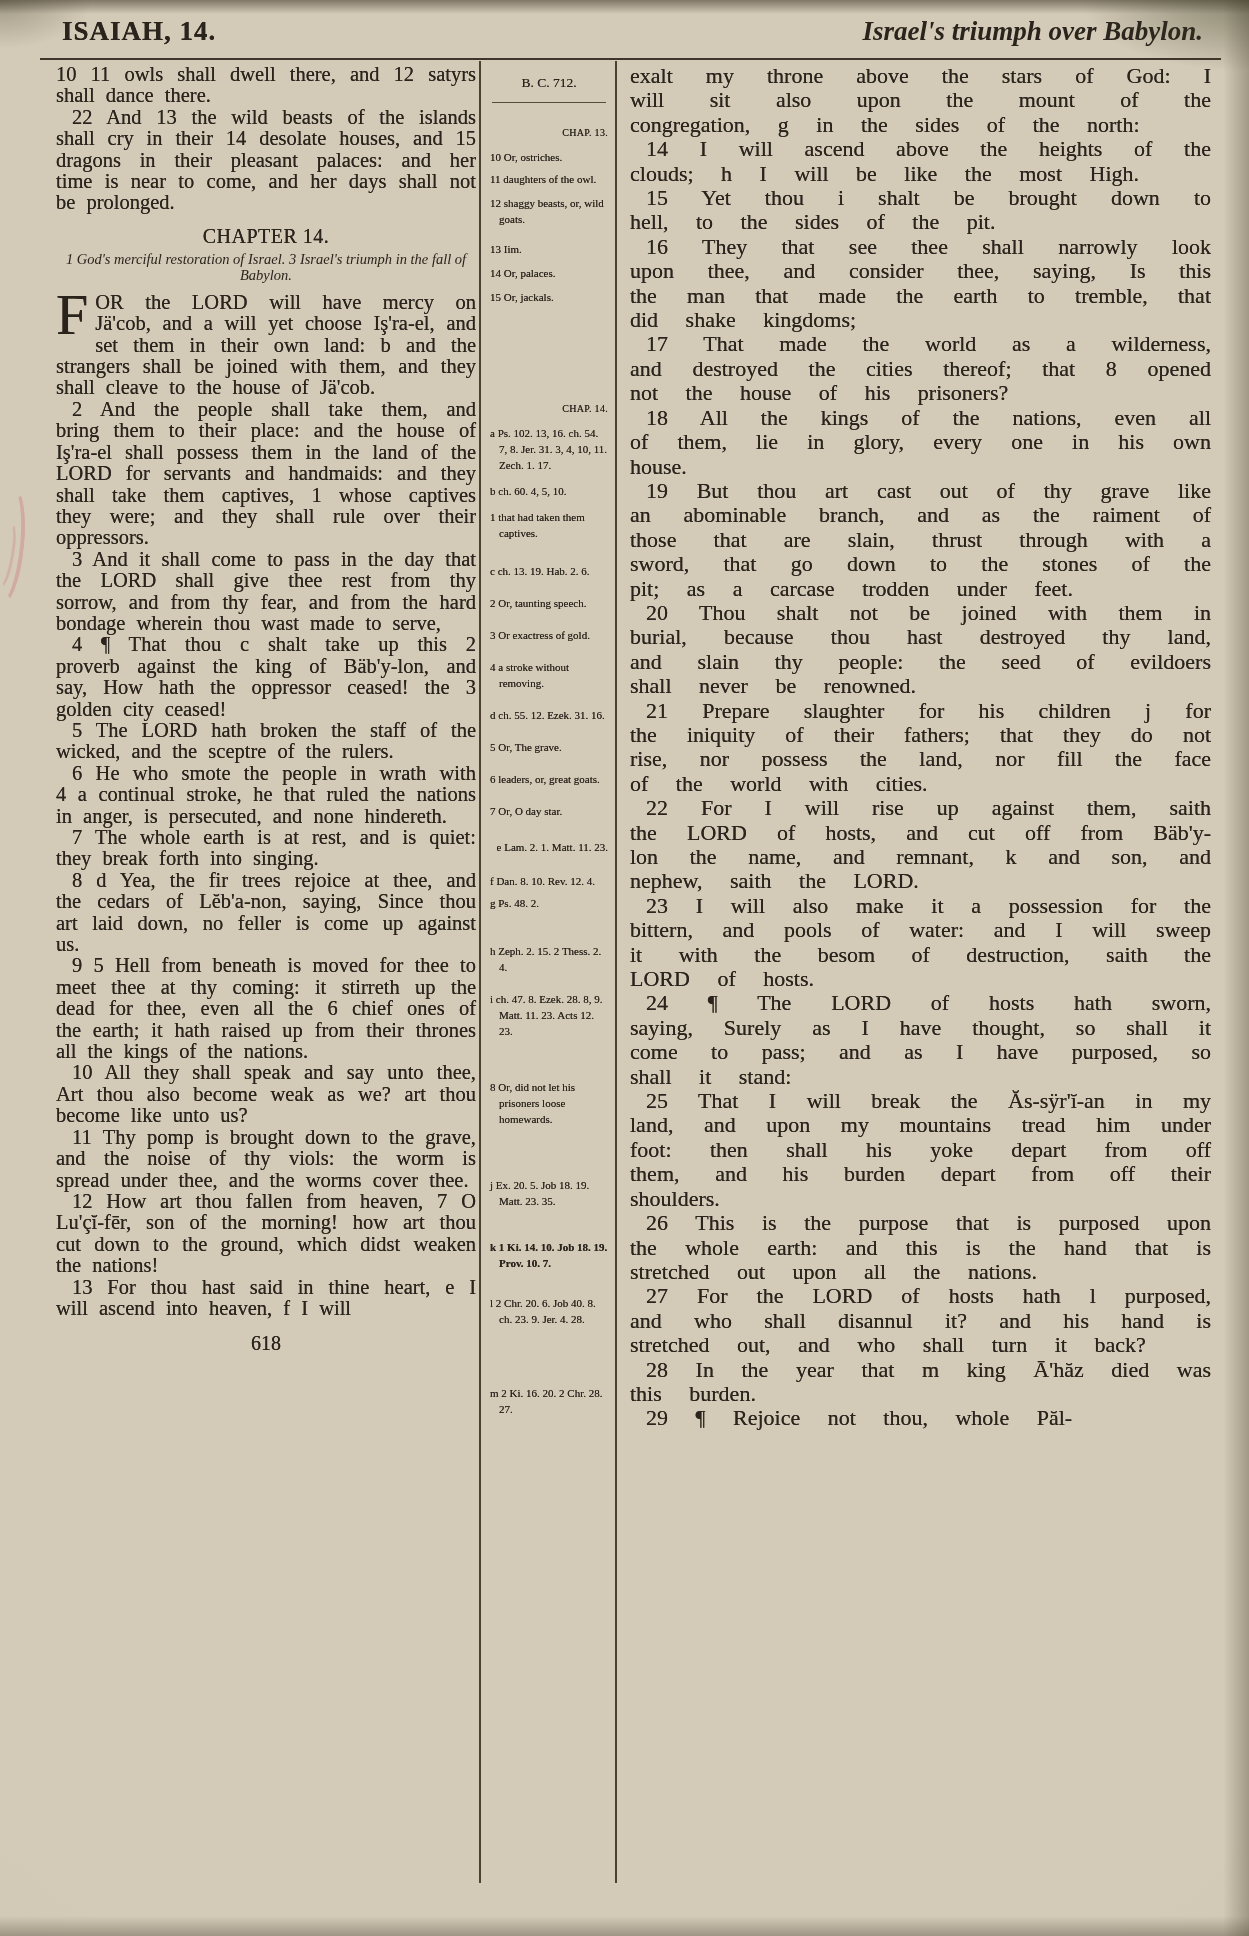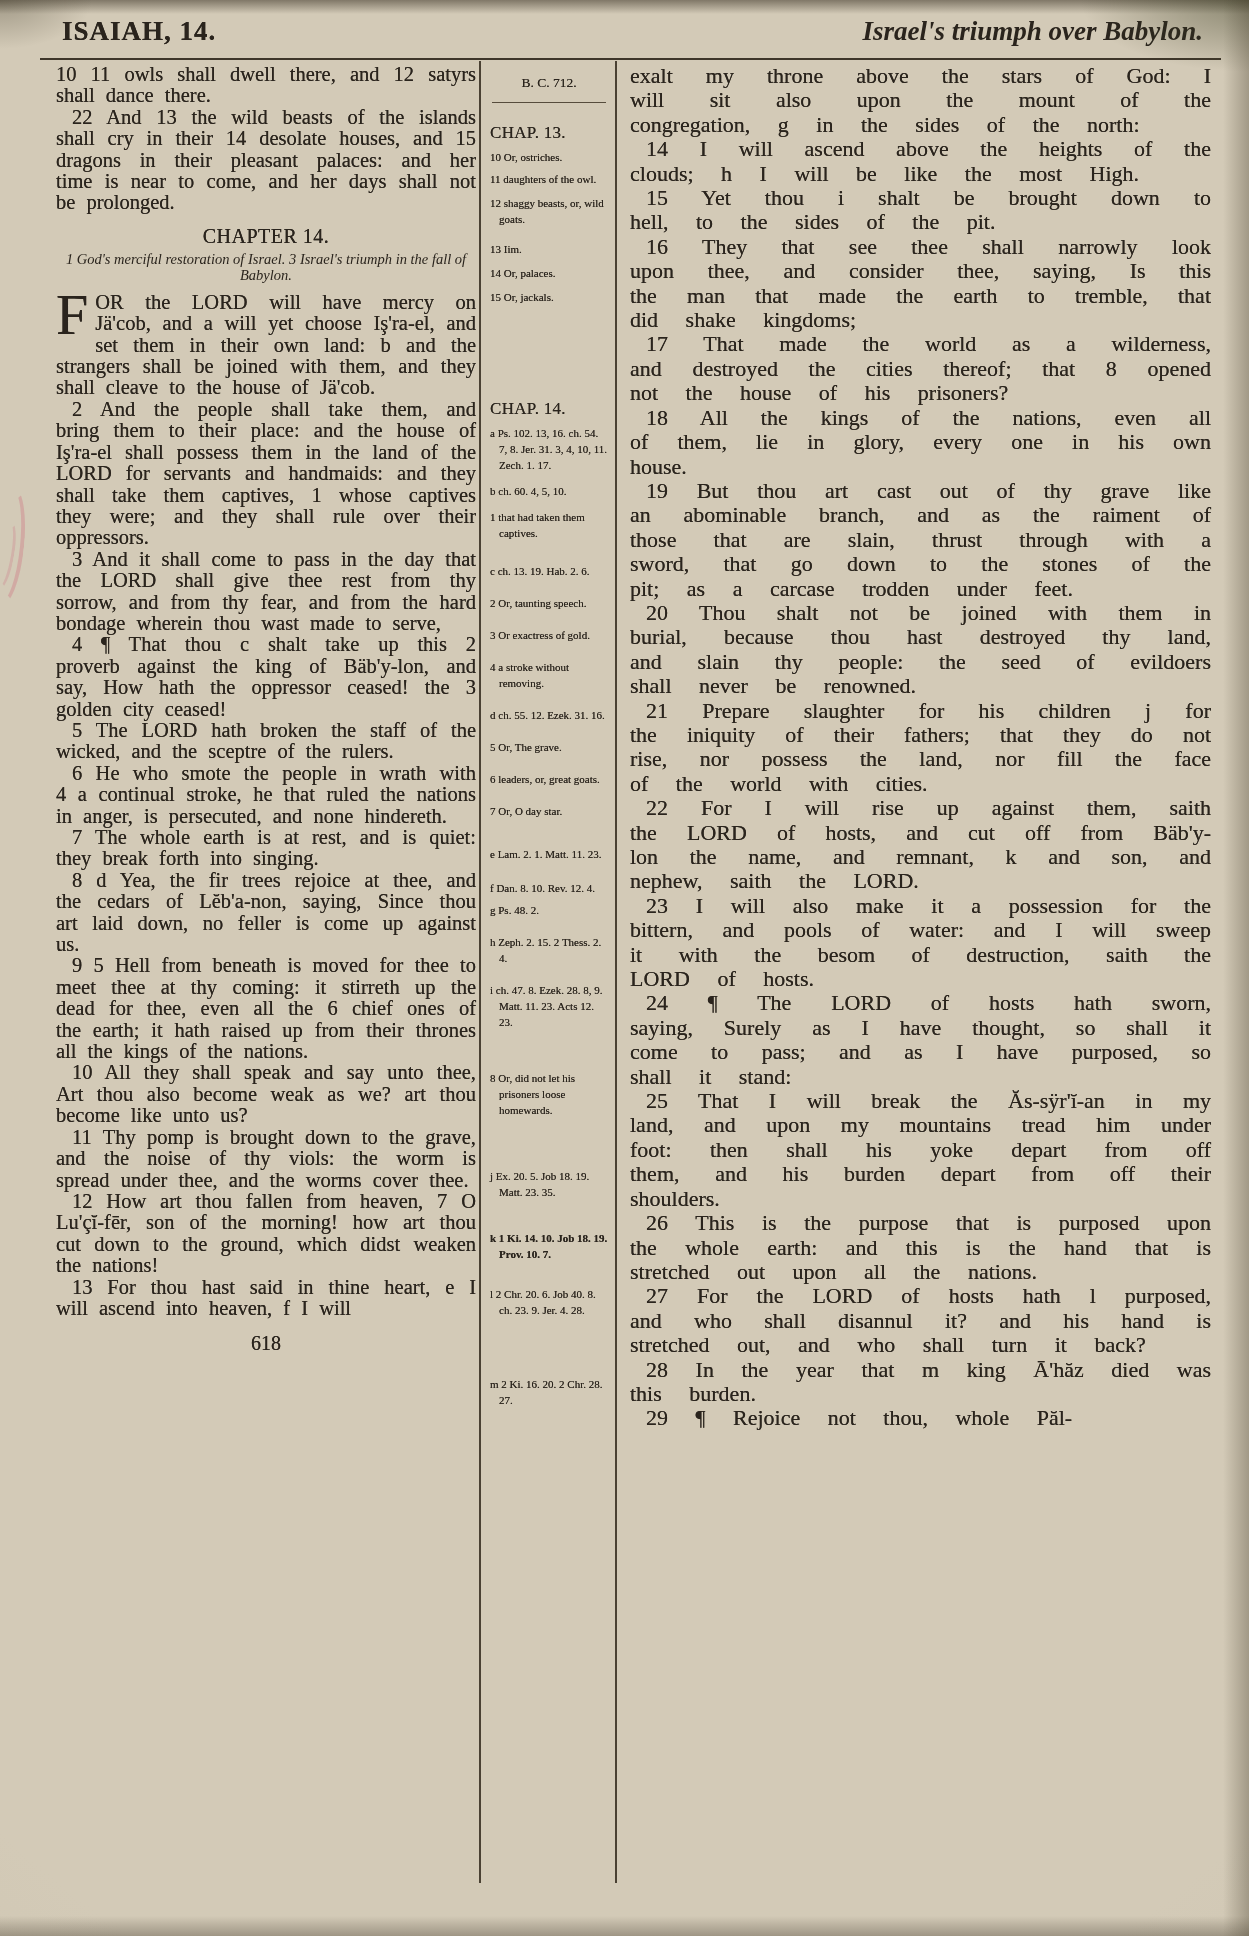--- a/index.html
+++ b/index.html
@@ -69,21 +69,21 @@
 
   .page-number { text-align:center; font-size:20px; margin-top:13px;
     word-spacing:0; text-indent:0; text-shadow:0 0 .4px currentColor; }
 
   
   .note { font-size:11px; line-height:16px; margin:0 0 6px;
     padding-left:9px; text-indent:-9px; text-align:left;
     text-shadow:0 0 .3px rgba(42,36,29,.8); }
   .bc { text-align:center; padding-left:0; text-indent:0; font-size:13.5px;
     border-bottom:1.5px solid #564c3c; padding-bottom:11px; margin:2px 2px 14px; }
-  .chap { text-align:left; padding-left:0; text-indent:0; font-size:17px;
+  .chap { text-align:right; padding-left:0; text-indent:0; font-size:10px;
     letter-spacing:.3px; margin-bottom:8px; }
 </style>
 </head>
 <body>
 
 <div class="page">
 
   <div class="header">
     <span class="header-left">ISAIAH, 14.</span>
     <span class="header-right">Israel's triumph over Babylon.</span>
@@ -138,24 +138,24 @@
           <p class="note note" style="margin-top: 10px;">b ch. 60. 4, 5, 10.</p>
           <p class="note note" style="margin-top: 10px;">1 that had taken them captives.</p>
           <p class="note note" style="margin-top: 22px;">c ch. 13. 19. Hab. 2. 6.</p>
           <p class="note note" style="margin-top: 16px;">2 Or, taunting speech.</p>
           <p class="note note" style="margin-top: 16px;">3 Or exactress of gold.</p>
           <p class="note note" style="margin-top: 16px;">4 a stroke without removing.</p>
           <p class="note note" style="margin-top: 16px;">d ch. 55. 12. Ezek. 31. 16.</p>
           <p class="note note" style="margin-top: 16px;">5 Or, The grave.</p>
           <p class="note note" style="margin-top: 16px;">6 leaders, or, great goats.</p>
           <p class="note note" style="margin-top: 16px;">7 Or, O day star.</p>
-          <p class="note note" style="margin-top: 27px;">e Lam. 2. 1. Matt. 11. 23.</p>
+          <p class="note note" style="margin-top: 20px; text-align: right;">e Lam. 2. 1. Matt. 11. 23.</p>
           <p class="note note" style="margin-top: 18px;">f Dan. 8. 10. Rev. 12. 4.</p>
           <p class="note note" style="">g Ps. 48. 2.</p>
-          <p class="note note" style="margin-top: 16px;">h Zeph. 2. 15. 2 Thess. 2. 4.</p>
+          <p class="note note" style="margin-top: 32px;">h Zeph. 2. 15. 2 Thess. 2. 4.</p>
           <p class="note note" style="margin-top: 16px;">i ch. 47. 8. Ezek. 28. 8, 9. Matt. 11. 23. Acts 12. 23.</p>
           <p class="note note" style="margin-top: 40px;">8 Or, did not let his prisoners loose homewards.</p>
           <p class="note note" style="margin-top: 50px;">j Ex. 20. 5. Job 18. 19. Matt. 23. 35.</p>
           <p class="note note" style="margin-top: 30px; font-weight: bold;">k 1 Ki. 14. 10. Job 18. 19. Prov. 10. 7.</p>
           <p class="note note" style="margin-top: 24px;">l 2 Chr. 20. 6. Job 40. 8. ch. 23. 9. Jer. 4. 28.</p>
           <p class="note note" style="margin-top: 58px;">m 2 Ki. 16. 20. 2 Chr. 28. 27.</p>
         </div>
     </div>
 
     <div class="col-right">

